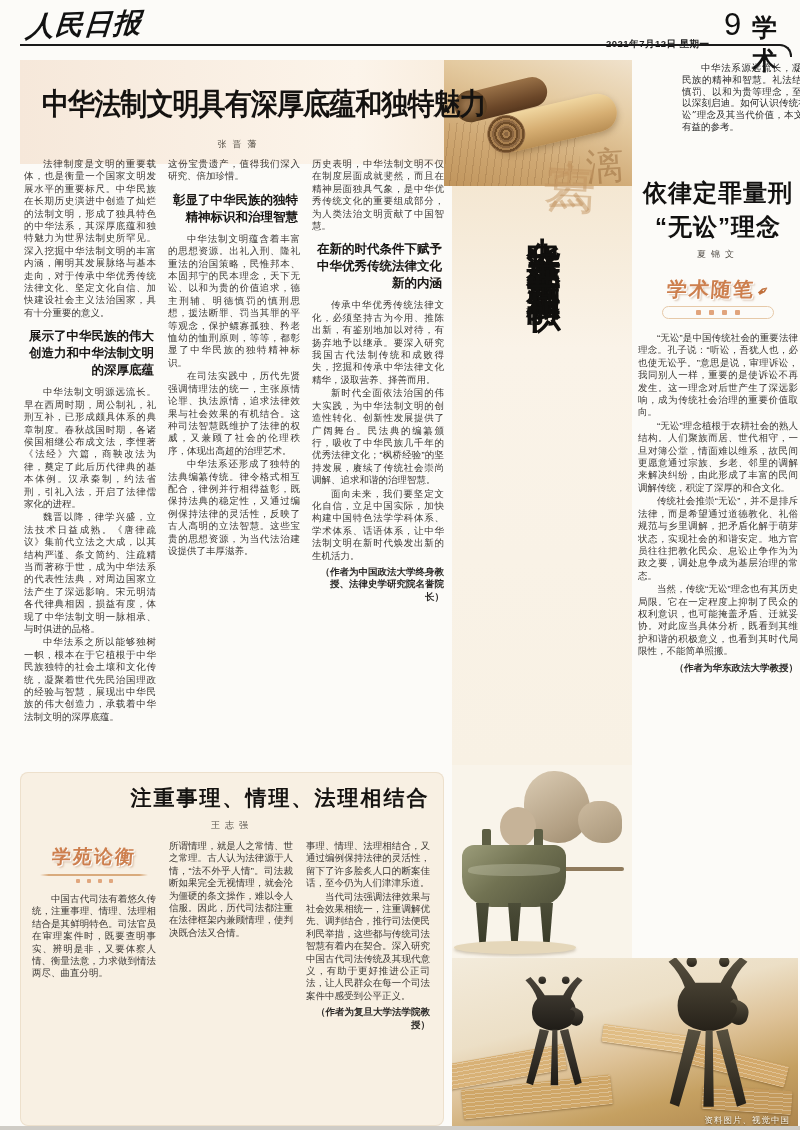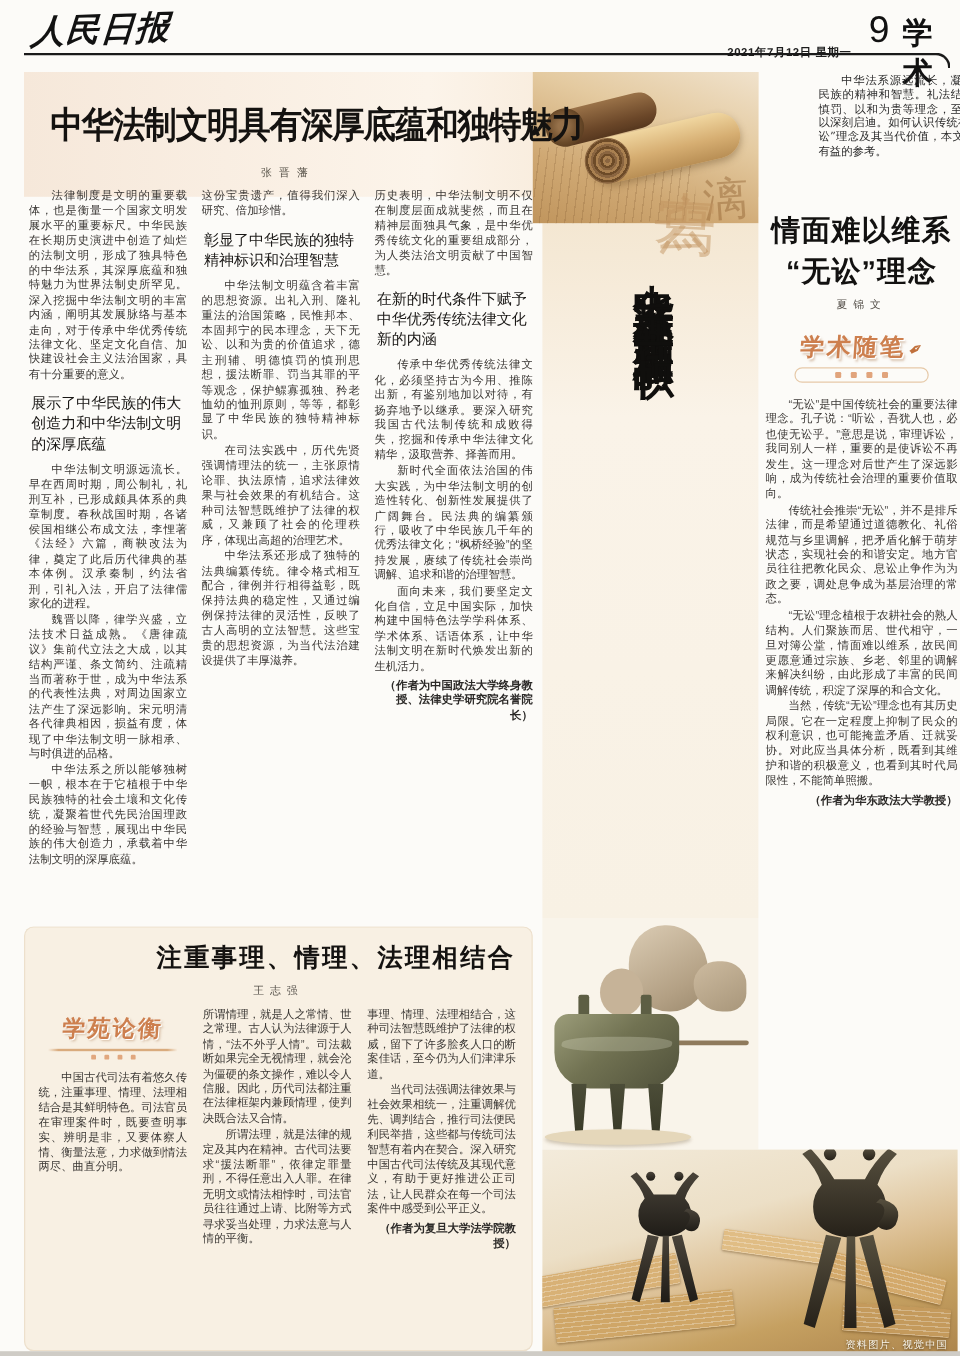--- a/index.html
+++ b/index.html
@@ -43,21 +43,21 @@
       background:repeating-radial-gradient(circle at 50% 50%,#8a6540 0 2px,#a98050 2px 4px,#6d4b28 4px 6px);}
   .photo-char{position:absolute;right:8px;bottom:-6px;font-family:"DejaVu Serif",serif;font-size:38px;
       color:rgba(140,92,45,.42);transform:rotate(-4deg);}
 
   
   .main-cols{position:absolute;left:24px;top:158px;width:426px;height:600px;display:flex;gap:12px;}
   .col{width:132px;overflow:hidden;}
   .para{font-size:9.5px;line-height:12.4px;text-align:justify;text-indent:2em;
         margin:0 0 1px;color:#3a3734;filter:blur(.25px);}
   .para.cont{text-indent:0;}
-  .subhead{font-size:12.5px;line-height:17px;font-weight:400;text-align:left;
+  .subhead{font-size:12.5px;line-height:17px;font-weight:700;text-align:right;
         margin:9px 2px 7px;color:#191715;filter:blur(.15px);}
   .note{font-size:9.5px;line-height:12.5px;font-weight:700;text-align:right;
         margin:4px 0 0;color:#2c2a28;filter:blur(.2px);}
 
   
   .strip{position:absolute;left:452px;top:186px;width:180px;height:579px;
       background:linear-gradient(180deg,#f4e7d2 0%,#faf3e8 28%,#f8f1e4 100%);}
   .watermark{position:absolute;left:546px;top:118px;writing-mode:vertical-rl;text-orientation:upright;
       font-family:"DejaVu Serif",serif;font-size:52px;line-height:56px;
       color:rgba(193,146,94,.48);z-index:2;transform:rotate(3deg);}
@@ -239,37 +239,37 @@
       <path fill="url(#jg2)" d="M72,38 Q90,42 83,57 Q77,64 69,57 Q75,52 75,46 Q74,41 69,41 Z"></path>
     </svg>
     <div class="credit" data-name="photo-credit">资料图片、视觉中国</div>
   </div>
 
   <div class="epigraph" data-name="epigraph">
     <span data-name="epigraph-text">中华法系源远流长，凝聚了中华民族的精神和智慧。礼法结合、明德慎罚、以和为贵等理念，至今仍给人以深刻启迪。如何认识传统社会的“无讼”理念及其当代价值，本文或可提供有益的参考。</span>
     <span class="attr" data-name="epigraph-attribution">——编者</span>
   </div>
   <div class="r-headline" data-name="right-article-headline">
-    <div data-name="right-headline-line1">情面难以维系</div>
+    <div data-name="right-headline-line1">依律定罪量刑</div>
     <div data-name="right-headline-line2">“无讼”理念</div>
   </div>
   <div class="r-author" data-name="right-article-author">夏锦文</div>
   <div class="badge badge2" data-name="column-badge-essay">
     <span class="art" data-name="badge-title">学术随笔</span><span class="pen" data-name="pen-icon">✒</span>
     <div class="pill" data-name="badge-pill">
         <i></i>
         <i></i>
         <i></i>
         <i></i>
       </div>
   </div>
   <div class="r-body" data-name="right-article-body">
       <p class="para" data-name="paragraph">“无讼”是中国传统社会的重要法律理念。孔子说：“听讼，吾犹人也，必也使无讼乎。”意思是说，审理诉讼，我同别人一样，重要的是使诉讼不再发生。这一理念对后世产生了深远影响，成为传统社会治理的重要价值取向。</p>
+      <p class="para" data-name="paragraph">“无讼”理念植根于农耕社会的熟人结构。人们聚族而居、世代相守，一旦对簿公堂，情面难以维系，故民间更愿意通过宗族、乡老、邻里的调解来解决纠纷，由此形成了丰富的民间调解传统，积淀了深厚的和合文化。</p>
       <p class="para" data-name="paragraph">传统社会推崇“无讼”，并不是排斥法律，而是希望通过道德教化、礼俗规范与乡里调解，把矛盾化解于萌芽状态，实现社会的和谐安定。地方官员往往把教化民众、息讼止争作为为政之要，调处息争成为基层治理的常态。</p>
-      <p class="para" data-name="paragraph">“无讼”理念植根于农耕社会的熟人结构。人们聚族而居、世代相守，一旦对簿公堂，情面难以维系，故民间更愿意通过宗族、乡老、邻里的调解来解决纠纷，由此形成了丰富的民间调解传统，积淀了深厚的和合文化。</p>
       <p class="para" data-name="paragraph">当然，传统“无讼”理念也有其历史局限。它在一定程度上抑制了民众的权利意识，也可能掩盖矛盾、迁就妥协。对此应当具体分析，既看到其维护和谐的积极意义，也看到其时代局限性，不能简单照搬。</p>
       <p class="note" data-name="author-note">（作者为华东政法大学教授）</p>
     </div>
 
   <div class="bottom-block" data-name="bottom-article-block">
     <div class="b-headline" data-name="bottom-article-headline">注重事理、情理、法理相结合</div>
     <div class="b-author" data-name="bottom-article-author">王志强</div>
     <div class="b-cols" data-name="bottom-article-columns">
       <div class="b-col" data-name="article-column">
         <div class="badge badge1" style="position:relative;left:0;top:0;" data-name="column-badge-forum">
@@ -281,24 +281,23 @@
               <i></i>
               <i></i>
             </div>
         </div>
         <div data-name="column-text">
             <p class="para" data-name="paragraph">中国古代司法有着悠久传统，注重事理、情理、法理相结合是其鲜明特色。司法官员在审理案件时，既要查明事实、辨明是非，又要体察人情、衡量法意，力求做到情法两尽、曲直分明。</p>
           </div>
       </div>
       <div class="b-col" data-name="article-column">
           <p class="para cont" data-name="paragraph">所谓情理，就是人之常情、世之常理。古人认为法律源于人情，“法不外乎人情”。司法裁断如果完全无视情理，就会沦为僵硬的条文操作，难以令人信服。因此，历代司法都注重在法律框架内兼顾情理，使判决既合法又合情。</p>
-          <p class="para" data-name="paragraph">所谓法理，就是法律的规定及其内在精神。古代司法要求“援法断罪”，依律定罪量刑，不得任意出入人罪。在律无明文或情法相悖时，司法官员往往通过上请、比附等方式寻求妥当处理，力求法意与人情的平衡。</p>
         </div>
       <div class="b-col" data-name="article-column">
-          <p class="para cont" data-name="paragraph">事理、情理、法理相结合，这种司法智慧既维护了法律的权威，留下了许多脍炙人口的断案佳话，至今仍为人们津津乐道。</p>
+          <p class="para cont" data-name="paragraph">事理、情理、法理相结合，又通过编例保持法律的灵活性，留下了许多脍炙人口的断案佳话，至今仍为人们津津乐道。</p>
           <p class="para" data-name="paragraph">当代司法强调法律效果与社会效果相统一，注重调解优先、调判结合，推行司法便民利民举措，这些都与传统司法智慧有着内在契合。深入研究中国古代司法传统及其现代意义，有助于更好推进公正司法，让人民群众在每一个司法案件中感受到公平正义。</p>
           <p class="note" data-name="author-note">（作者为复旦大学法学院教授）</p>
         </div>
     </div>
   </div>
 
   <div class="scan-edge" data-name="scan-edge"></div>
 </div>
 
 </body></html>

